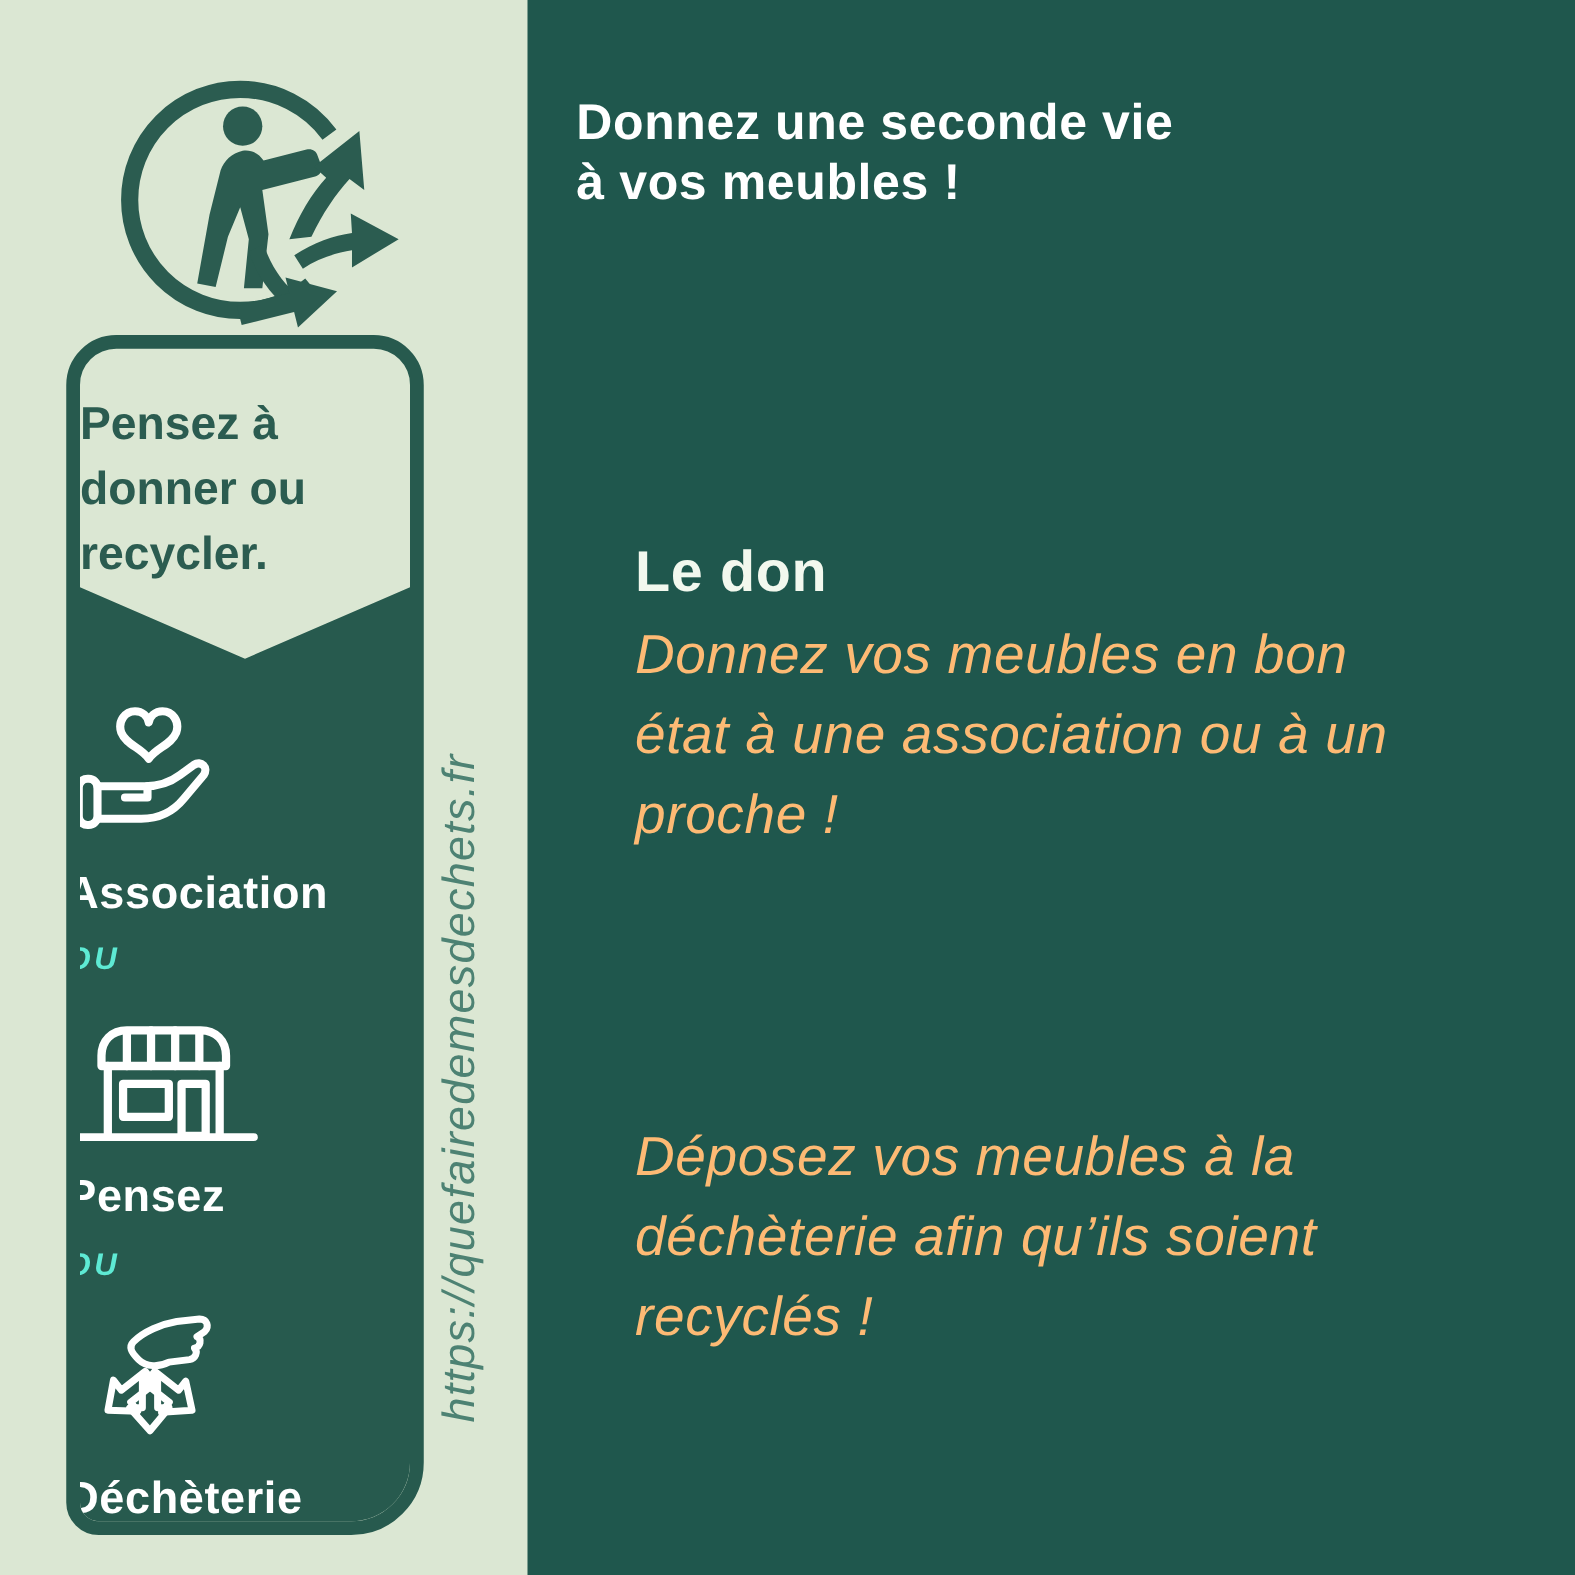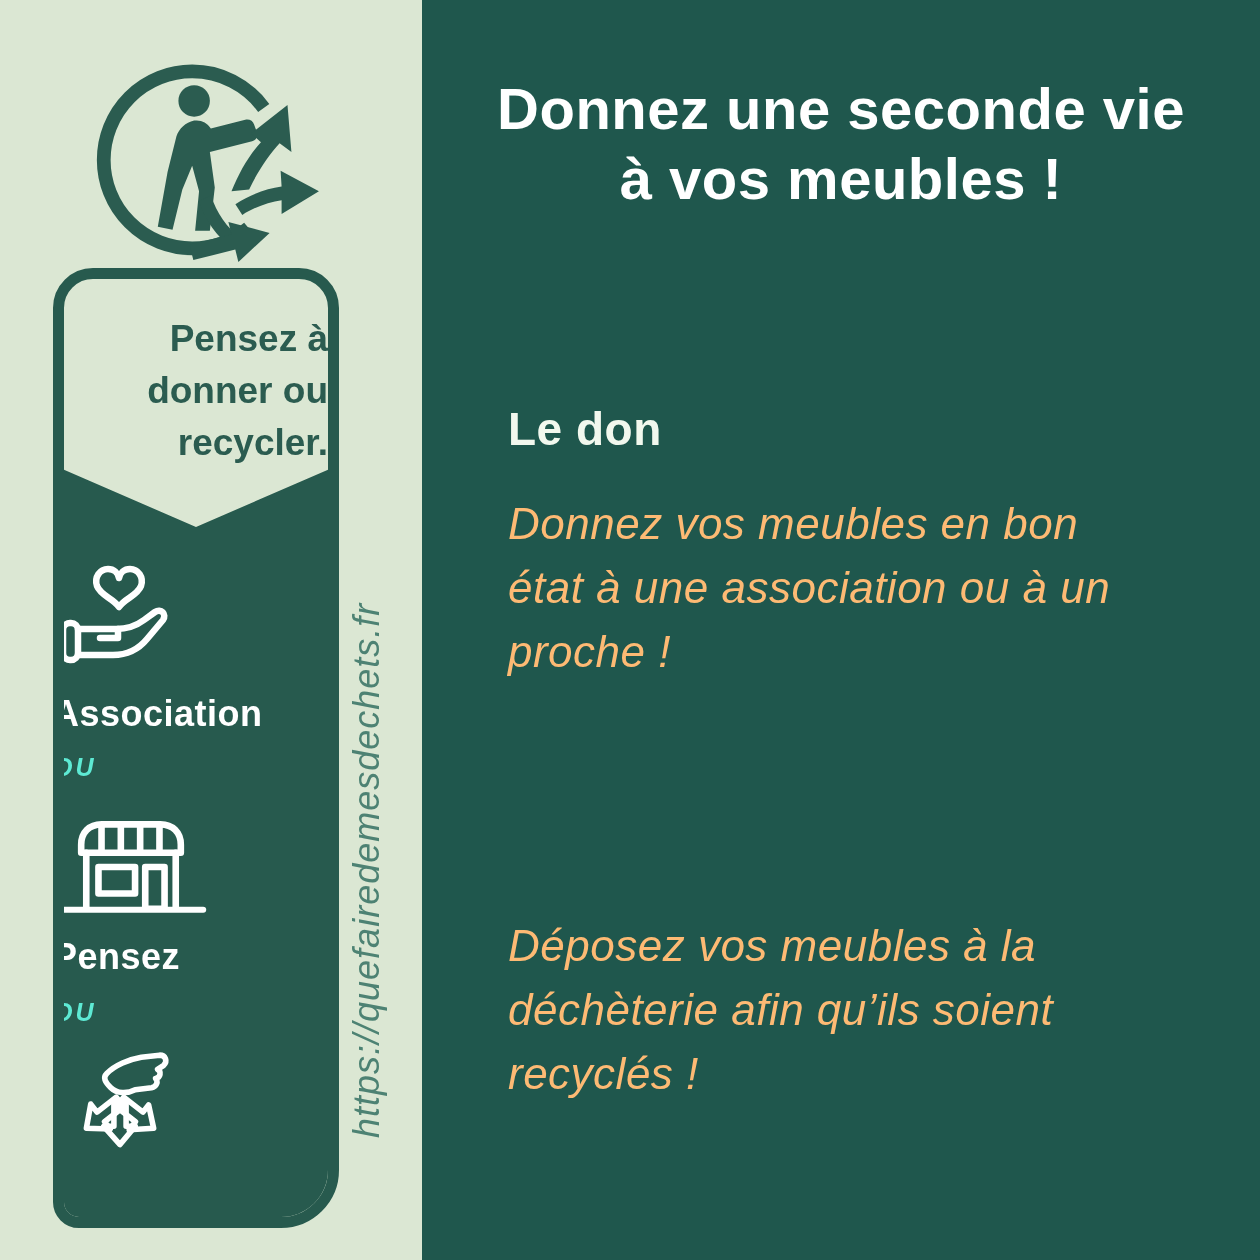--- a/index.html
+++ b/index.html
@@ -12,49 +12,49 @@
   }
   *{margin:0;padding:0;box-sizing:border-box;}
   html,body{width:1260px;height:1260px;}
   body{font-family:"Liberation Sans",sans-serif;background:var(--light);}
   .canvas{position:relative;width:1260px;height:1260px;background:var(--light);overflow:hidden;}
 
   
   .right-region{position:absolute;left:422px;top:0;width:838px;height:1260px;background:var(--dark);}
   .main-title{
     position:absolute;top:74px;left:50%;transform:translateX(-50%);
-    width:760px;text-align:center;color:var(--white);
-    font-size:58px;font-weight:700;line-height:1.2;white-space:pre-line;letter-spacing:.5px;
+    width:760px;color:var(--white);
+    font-size:40px;font-weight:700;line-height:1.2;white-space:pre-line;letter-spacing:.5px;
   }
   .section-heading{
     position:absolute;left:86px;color:#f2f8ee;
-    font-size:46px;font-weight:700;letter-spacing:.5px;
+    font-size:46px;font-weight:700;letter-spacing:.5px;margin-top:28px;
   }
   .section-body{
     position:absolute;left:86px;width:710px;color:#fdba74;
     font-size:44px;font-style:italic;line-height:1.46;white-space:pre-line;letter-spacing:.5px;
   }
   .heading-don{top:402px;}
   .body-don{top:492px;}
   .heading-recyclage{top:804px;}
-  .body-recyclage{top:894px;margin-top:20px;}
+  .body-recyclage{top:894px;}
 
   
   .left-region{position:absolute;left:0;top:0;width:422px;height:1260px;background:var(--light);}
 
   .triman{position:absolute;left:84px;top:42px;width:236px;height:226px;}
 
   .ribbon{
     position:absolute;left:53px;top:268px;width:286px;height:960px;
     border:11px solid var(--dark-left);
     border-radius:40px 40px 58px 26px;
     background:var(--light);overflow:hidden;
   }
   .ribbon-title{
-    position:absolute;top:34px;left:0;width:100%;text-align:right;
+    position:absolute;top:34px;left:0;width:100%;text-align:left;
     color:var(--ink);font-size:37px;font-weight:700;line-height:1.4;white-space:pre-line;
   }
   .ribbon-dark{
     position:absolute;left:-11px;top:186px;width:286px;height:763px;
     background:var(--dark-left);
     clip-path:polygon(0 0,50% 62px,100% 0,100% 100%,0 100%);
     display:flex;flex-direction:column;align-items:flex-start;
   }
   .picto{display:block;}
   .picto-heart{margin-top:88px;}
@@ -124,20 +124,21 @@
         <div class="option-label label-magasin">Pensez</div>
 
         <div class="or-separator or-2">OU</div>
 
         <svg class="picto picto-sort" width="134" height="126" viewBox="0 0 130 124" fill="none" stroke="#ffffff" stroke-width="5.5" stroke-linejoin="round" stroke-linecap="round">
           <path d="M52 28 C60 20 74 14 86 12 L104 10 C110 10 112 16 108 20 L102 24 C106 26 105 32 100 33 C103 36 101 41 96 42 L80 44 C72 48 62 48 56 42 C50 36 48 32 52 28 Z"></path>
           <path d="M59 56 h12 v24 h9 L65 98 49 80 h10 z"></path>
           <path d="M59 56 h12 v24 h9 L65 98 49 80 h10 z" transform="rotate(52 65 56)"></path>
           <path d="M59 56 h12 v24 h9 L65 98 49 80 h10 z" transform="rotate(-52 65 56)"></path>
         </svg>
+        <div class="option-label label-decheterie">Déchèterie</div>
       </div>
     </div>
 
     <div class="vertical-url">https://quefairedemesdechets.fr</div>
   </div>
 
   <div class="right-region">
     <div class="main-title">Donnez une seconde vie
 à vos meubles !</div>
 

